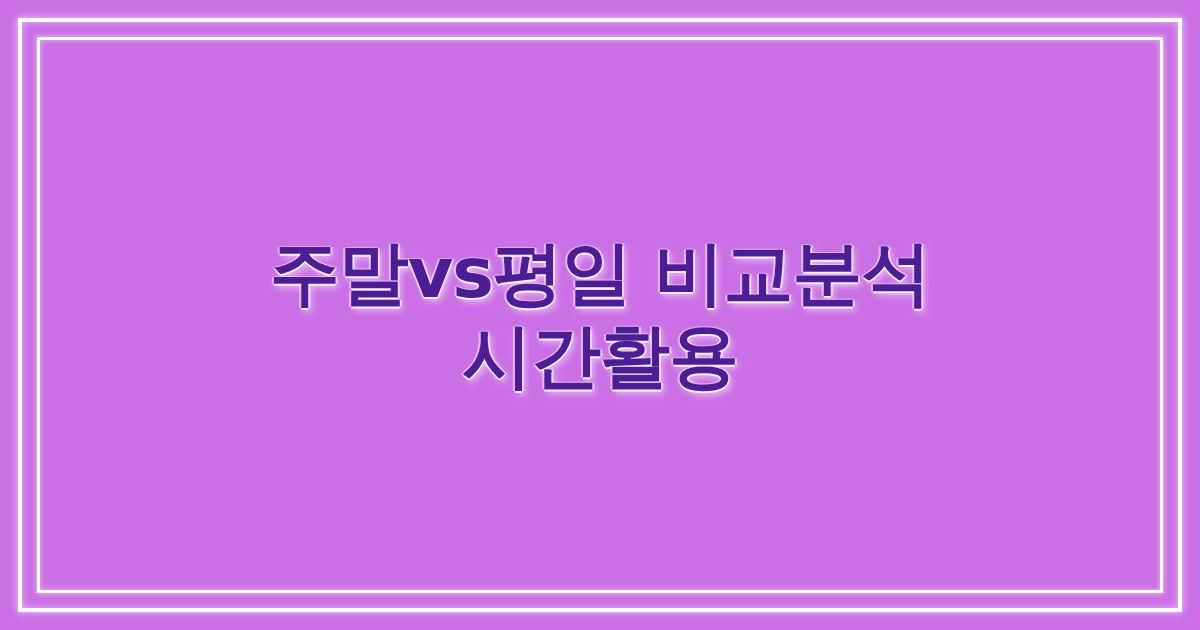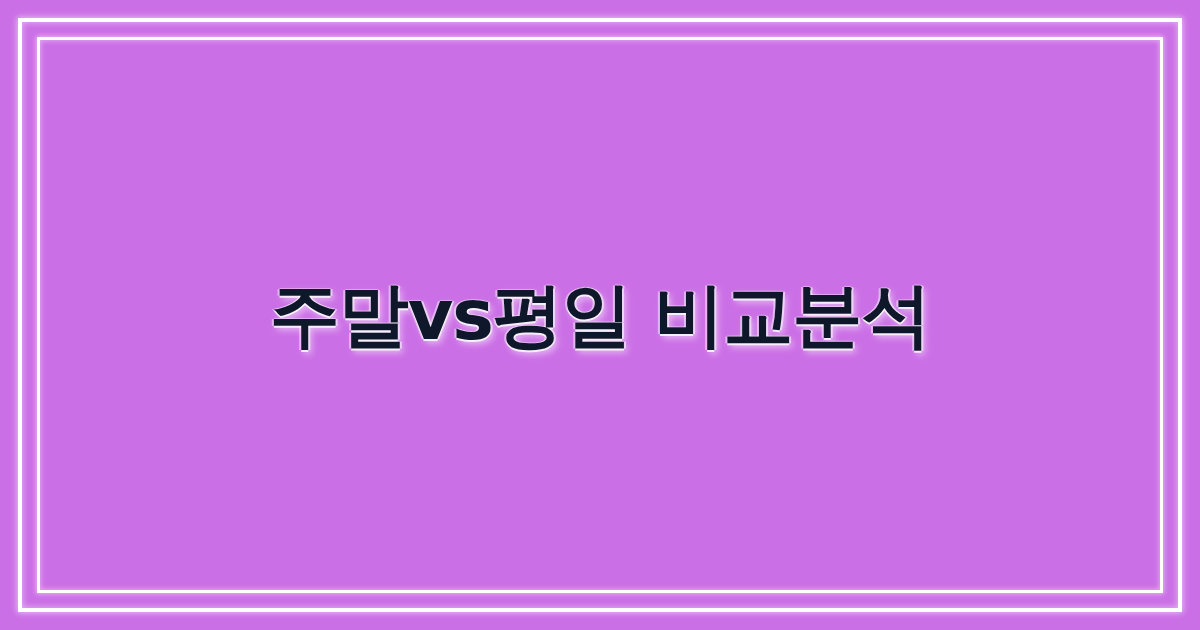--- a/index.html
+++ b/index.html
@@ -61,21 +61,21 @@
     height: 630px;
     display: flex;
     flex-direction: column;
     align-items: center;
     justify-content: center;
     text-align: center;
   }
 
   .title-line {
     display: block;
-    color: #0f172a;
+    color: #4c1d95;
     font-family: "DejaVu Sans", "Liberation Sans", sans-serif;
     font-weight: 700;
     font-size: 70px;
     line-height: 1.18;
     letter-spacing: -1px;
     white-space: nowrap;
     text-shadow:
        0px  2px 0 rgba(255,255,255,0.80),
        2px  0px 0 rgba(255,255,255,0.55),
       -2px  0px 0 rgba(255,255,255,0.45),
@@ -87,15 +87,16 @@
 <body>
 
 <div id="card">
 
   <div class="frame frame-outer"></div>
 
   <div class="frame frame-inner"></div>
 
   <div id="title-block">
     <span class="title-line">주말vs평일 비교분석</span>
+    <span class="title-line">시간활용</span>
   </div>
 
 </div>
 
 </body></html>

